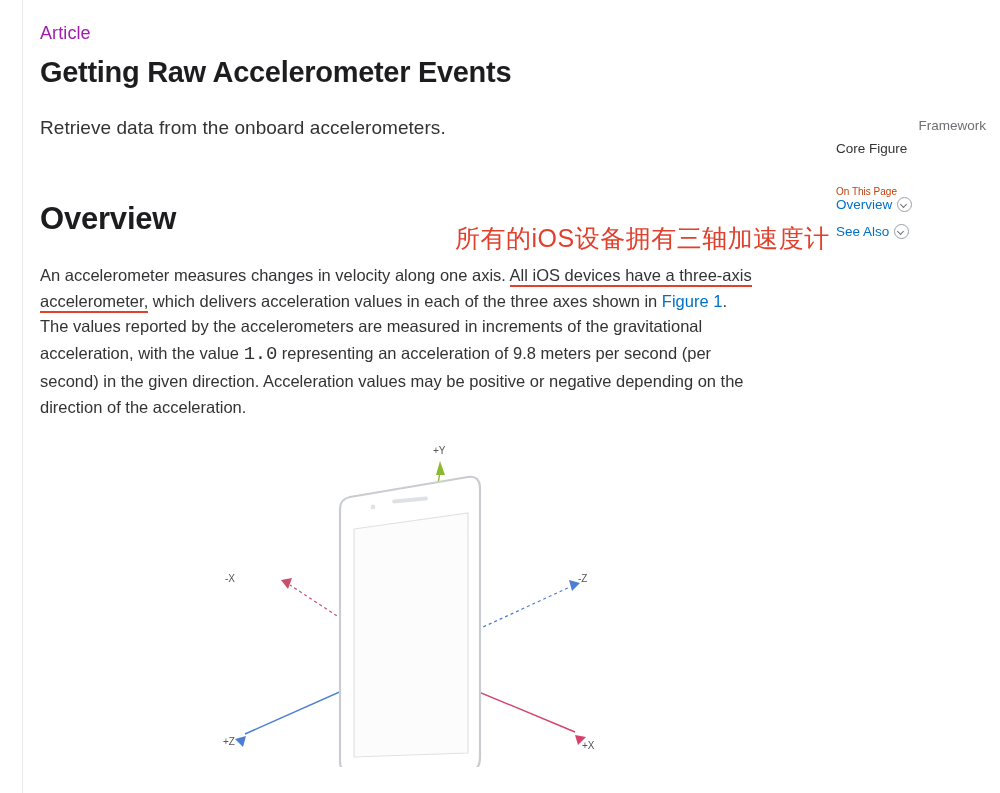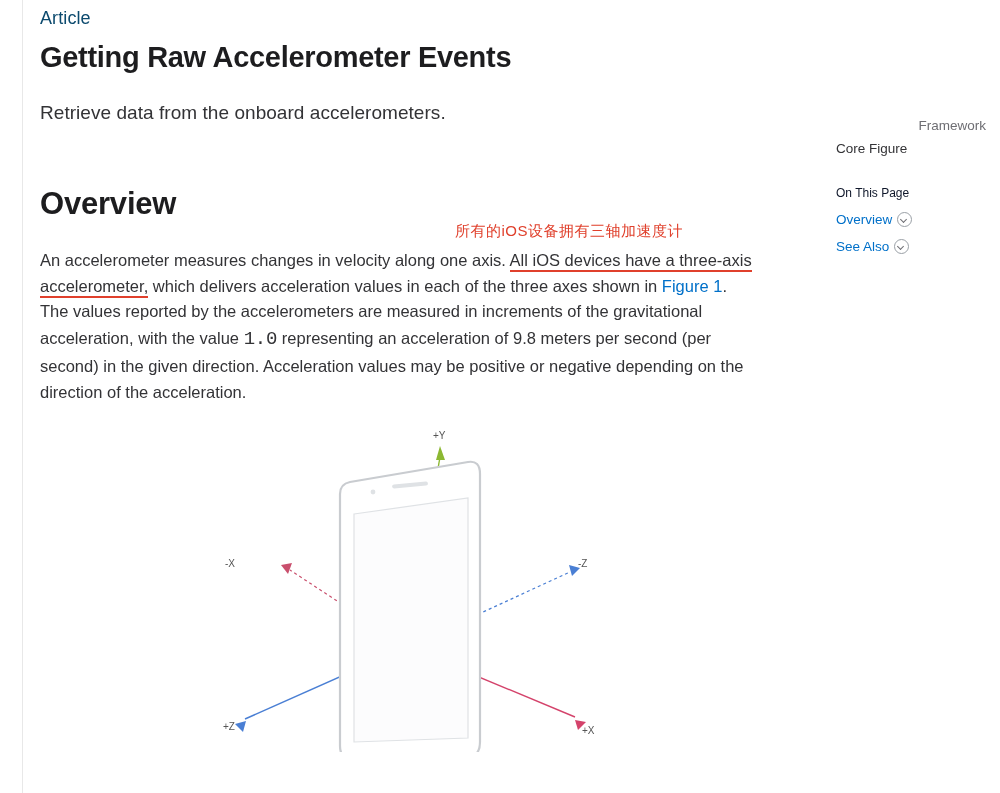--- a/index.html
+++ b/index.html
@@ -29,22 +29,22 @@
     background: #e8e8e8;
   }
   .content {
     position: absolute;
     left: 40px;
     top: 0;
     width: 730px;
   }
   .eyebrow {
     font-size: 18px;
-    color: #0c4a6e;
-    margin-top: 8px;
+    color: #a21caf;
+    margin-top: 23px;
     letter-spacing: 0.1px;
   }
   .page-title {
     font-size: 29px;
     line-height: 1.15;
     font-weight: 700;
     color: #1d1d1f;
     margin-top: 12px;
     letter-spacing: -0.3px;
   }
@@ -78,21 +78,21 @@
   }
   code.mono {
     font-family: "Liberation Mono", monospace;
     font-size: 19px;
     letter-spacing: -0.2px;
   }
   .annotation {
     position: absolute;
     left: 455px;
     top: 222px;
-    font-size: 15px;
+    font-size: 25px;
     color: #e0402c;
     letter-spacing: 0.5px;
     white-space: nowrap;
   }
   .figure-caption {
     font-size: 14.5px;
     color: #333336;
     margin-top: 36px;
   }
   .figure-caption b {
@@ -115,23 +115,22 @@
     color: #6e6e73;
     margin-bottom: 8px;
     text-align: right;
   }
   .sb-value {
     font-size: 13.5px;
     color: #333336;
     margin-bottom: 30px;
   }
   .sb-head {
-    font-size: 12px;
-    color: #0f172a;
-    margin-bottom: 12px;
+    font-size: 10px;
+    color: #c2410c;
   }
   .sb-link {
     font-size: 13.5px;
     color: #0070c9;
     margin-bottom: 12px;
     display: flex;
     align-items: center;
     gap: 5px;
     cursor: pointer;
   }

